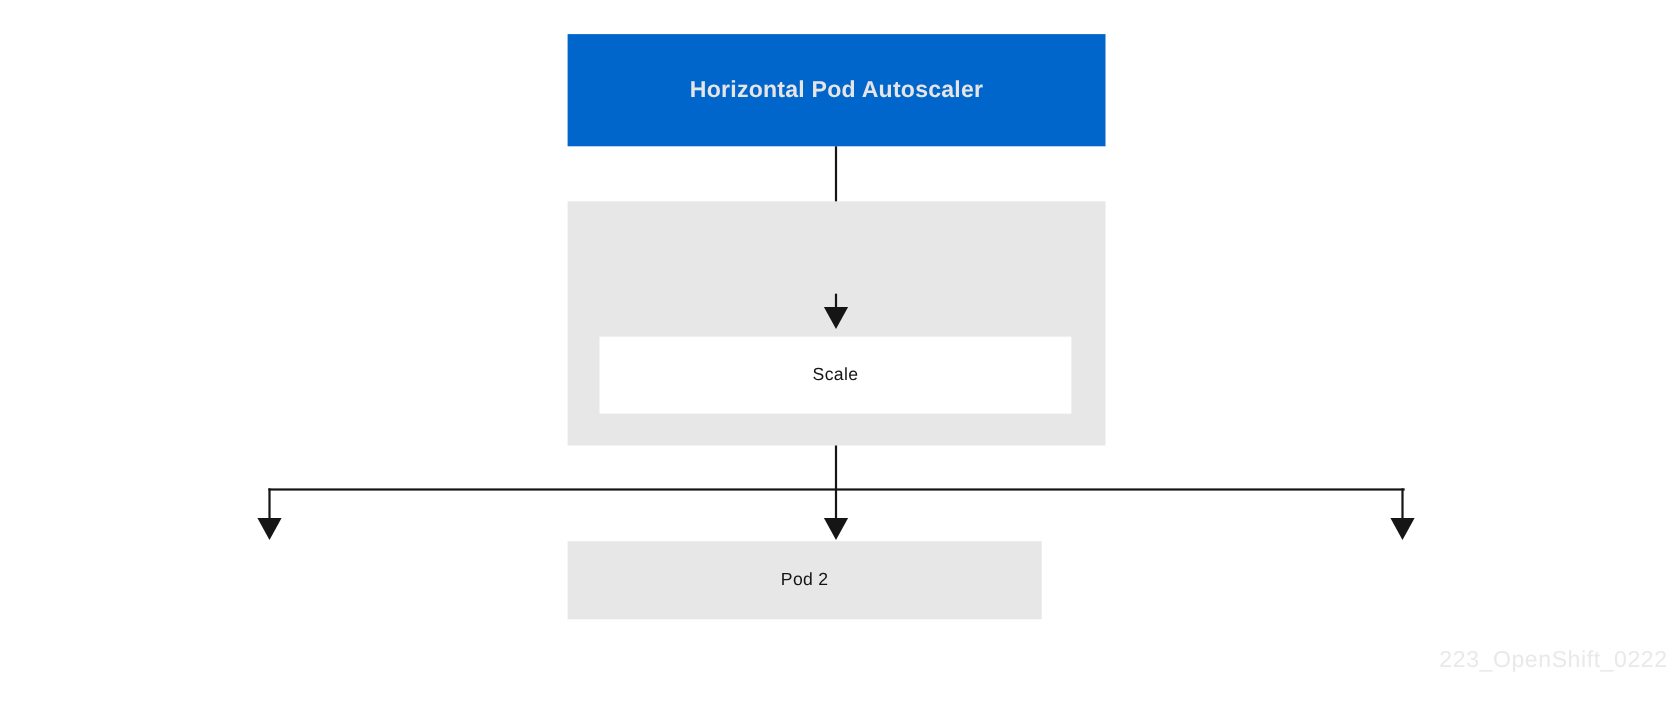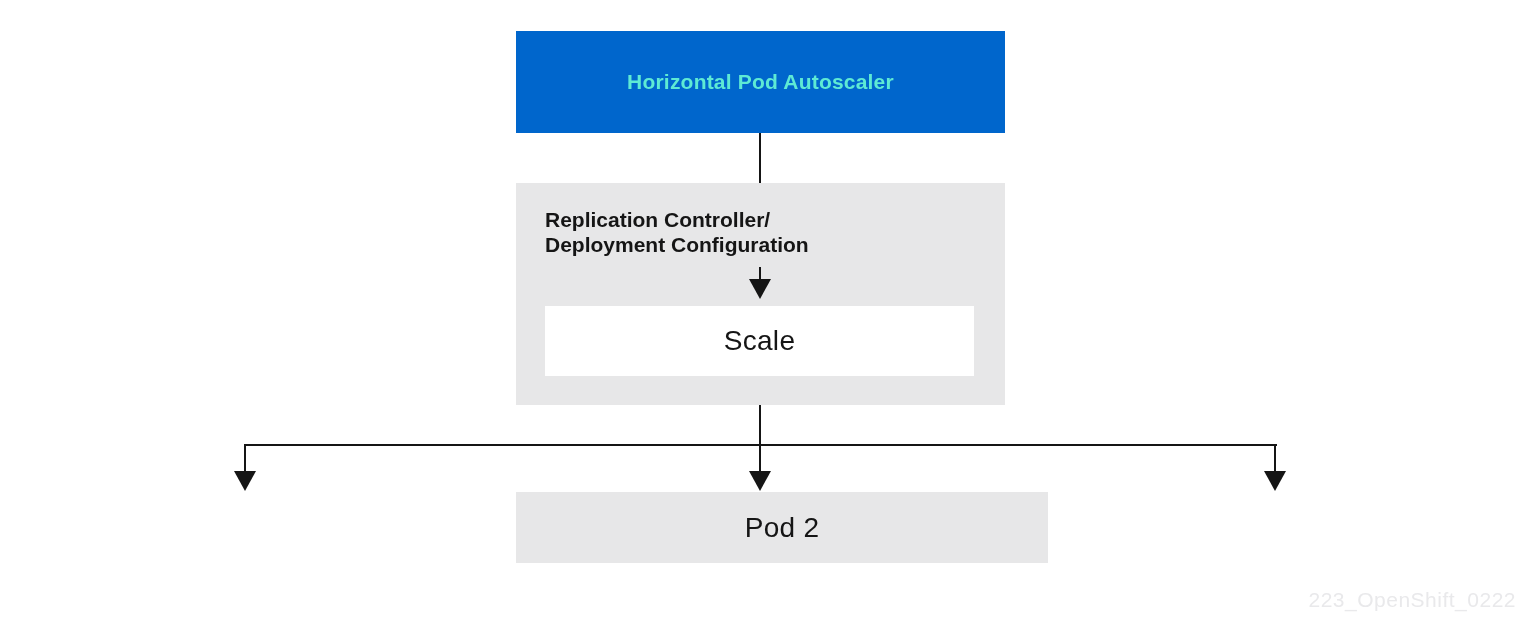--- a/index.html
+++ b/index.html
@@ -11,46 +11,46 @@
   }
   .stage { position: absolute; inset: 0; width: 1520px; height: 643px; }
 
   .box { position: absolute; display: flex; align-items: center; justify-content: center; }
 
   .autoscaler-box {
     left: 516px; top: 31px; width: 489px; height: 102px;
     background: var(--accent-blue, #0066cc);
   }
   .autoscaler-box .label {
-    color: #5eead4; font-weight: bold; font-size: 21px; letter-spacing: 0.2px;
+    color: #e5e5e5; font-weight: bold; font-size: 21px; letter-spacing: 0.2px;
   }
 
   .controller-box {
     left: 516px; top: 183px; width: 489px; height: 222px;
     background: var(--box-gray, #e7e7e8);
   }
   .controller-label {
     position: absolute; left: 545px; top: 207px;
     font-weight: bold; font-size: 21px; line-height: 25px;
     color: var(--line-dark, #151515);
     background: var(--box-gray, #e7e7e8);
     white-space: nowrap;
   }
 
   .scale-box {
     left: 545px; top: 306px; width: 429px; height: 70px;
     background: #ffffff;
   }
   .scale-box .label, .pod-box .label {
-    font-size: 28px; color: var(--line-dark, #151515); letter-spacing: 0.3px;
+    font-size: 16px; color: var(--line-dark, #151515); letter-spacing: 0.3px;
   }
 
   .pod-box { top: 492px; height: 71px; background: var(--box-gray, #e7e7e8); }
   .pod-1 { left: 0; width: 489px; }
-  .pod-2 { left: 516px; width: 532px; }
+  .pod-2 { left: 516px; width: 431px; }
   .pod-n { left: 1030px; width: 490px; }
 
   .line { position: absolute; background: var(--line-dark, #151515); }
   .arrowhead {
     position: absolute; width: 0; height: 0;
     border-left: 11px solid transparent;
     border-right: 11px solid transparent;
     border-top: 20px solid var(--line-dark, #151515);
   }
 
@@ -79,24 +79,20 @@
 
 <div class="stage">
 
   <div class="box autoscaler-box">
     <span class="label">Horizontal Pod Autoscaler</span>
   </div>
 
   <div class="line conn-top"></div>
 
   <div class="box controller-box"></div>
-  <div class="controller-label">
-    <div>Replication Controller/</div>
-    <div>Deployment Configuration</div>
-  </div>
 
   <div class="line conn-scale"></div>
   <div class="arrowhead head-scale"></div>
 
   <div class="box scale-box">
     <span class="label">Scale</span>
   </div>
 
   <div class="line conn-stem"></div>
   <div class="line conn-horiz"></div>

